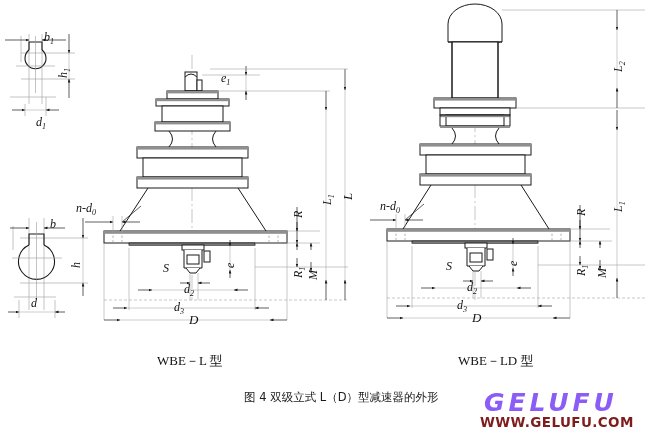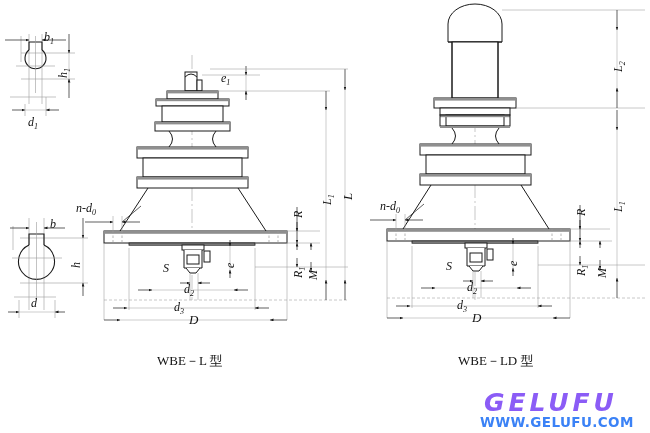--- a/index.html
+++ b/index.html
@@ -11,21 +11,21 @@
        font-size:12px;color:#111;white-space:nowrap;line-height:1;}
   .lbl.up{font-style:italic;transform:rotate(-90deg);transform-origin:left top;}
   .sub{font-size:8px;font-style:italic;vertical-align:sub;}
   .cap{position:absolute;font-family:"DejaVu Sans",sans-serif;font-style:normal;
        font-size:11.5px;color:#1a1a1a;white-space:nowrap;}
   .vtitle{position:absolute;font-family:"Liberation Serif",serif;font-style:normal;
           font-size:13px;color:#111;white-space:nowrap;}
   .wm1{position:absolute;font-family:"DejaVu Sans",sans-serif;font-weight:bold;
        font-style:italic;font-size:25px;letter-spacing:4px;color:#8b5cf6;}
   .wm2{position:absolute;font-family:"DejaVu Sans",sans-serif;font-weight:bold;
-       font-size:13.5px;letter-spacing:0.4px;color:#3b82f6;}
+       font-size:13.5px;letter-spacing:0.4px;color:#7f1d1d;}
 </style>
 </head>
 <body>
 
 <div id="sheet">
 
 <svg width="650" height="433" viewBox="0 0 650 433">
   <defs>
     <marker id="ah" markerWidth="7" markerHeight="7" refX="6" refY="2.5" orient="auto" markerUnits="strokeWidth">
       <path d="M0,0 L6,2.5 L0,5 z" fill="#1a1a1a"></path>
@@ -325,21 +325,21 @@
     <line x1="617" y1="130" x2="617" y2="278" stroke="#9a9a9a" stroke-width="0.5"></line>
   </g>
 </svg>
 
 <div class="lbl" style="left:44px;top:31px;">
   <span>b</span><span class="sub">1</span>
 </div>
 <div class="lbl up" style="left:57px;top:78px;">
   <span>h</span><span class="sub">1</span>
 </div>
-<div class="lbl" style="left:28px;top:116px;text-align:center;">
+<div class="lbl" style="left:36px;top:116px;text-align:center;">
   <span>d</span><span class="sub">1</span>
 </div>
 
 <div class="lbl" style="left:50px;top:218px;">
   <span>b</span>
 </div>
 <div class="lbl up" style="left:70px;top:268px;">
   <span>h</span>
 </div>
 <div class="lbl" style="left:31px;top:297px;">
@@ -413,17 +413,18 @@
 <div class="lbl up" style="left:612px;top:72px;">
   <span>L</span><span class="sub">2</span>
 </div>
 <div class="lbl up" style="left:612px;top:212px;">
   <span>L</span><span class="sub">1</span>
 </div>
 
 <div class="vtitle" style="left:157px;top:352px;">WBE－L 型</div>
 <div class="vtitle" style="left:458px;top:352px;">WBE－LD 型</div>
 
+<div class="cap" style="left:244px;top:390px;">图 4 双级立式 L（D）型减速器的外形</div>
 
 <div class="wm1" style="left:484px;top:388px;">GELUFU</div>
 <div class="wm2" style="left:480px;top:414px;">WWW.GELUFU.COM</div>
 
 </div>
 
 </body></html>

